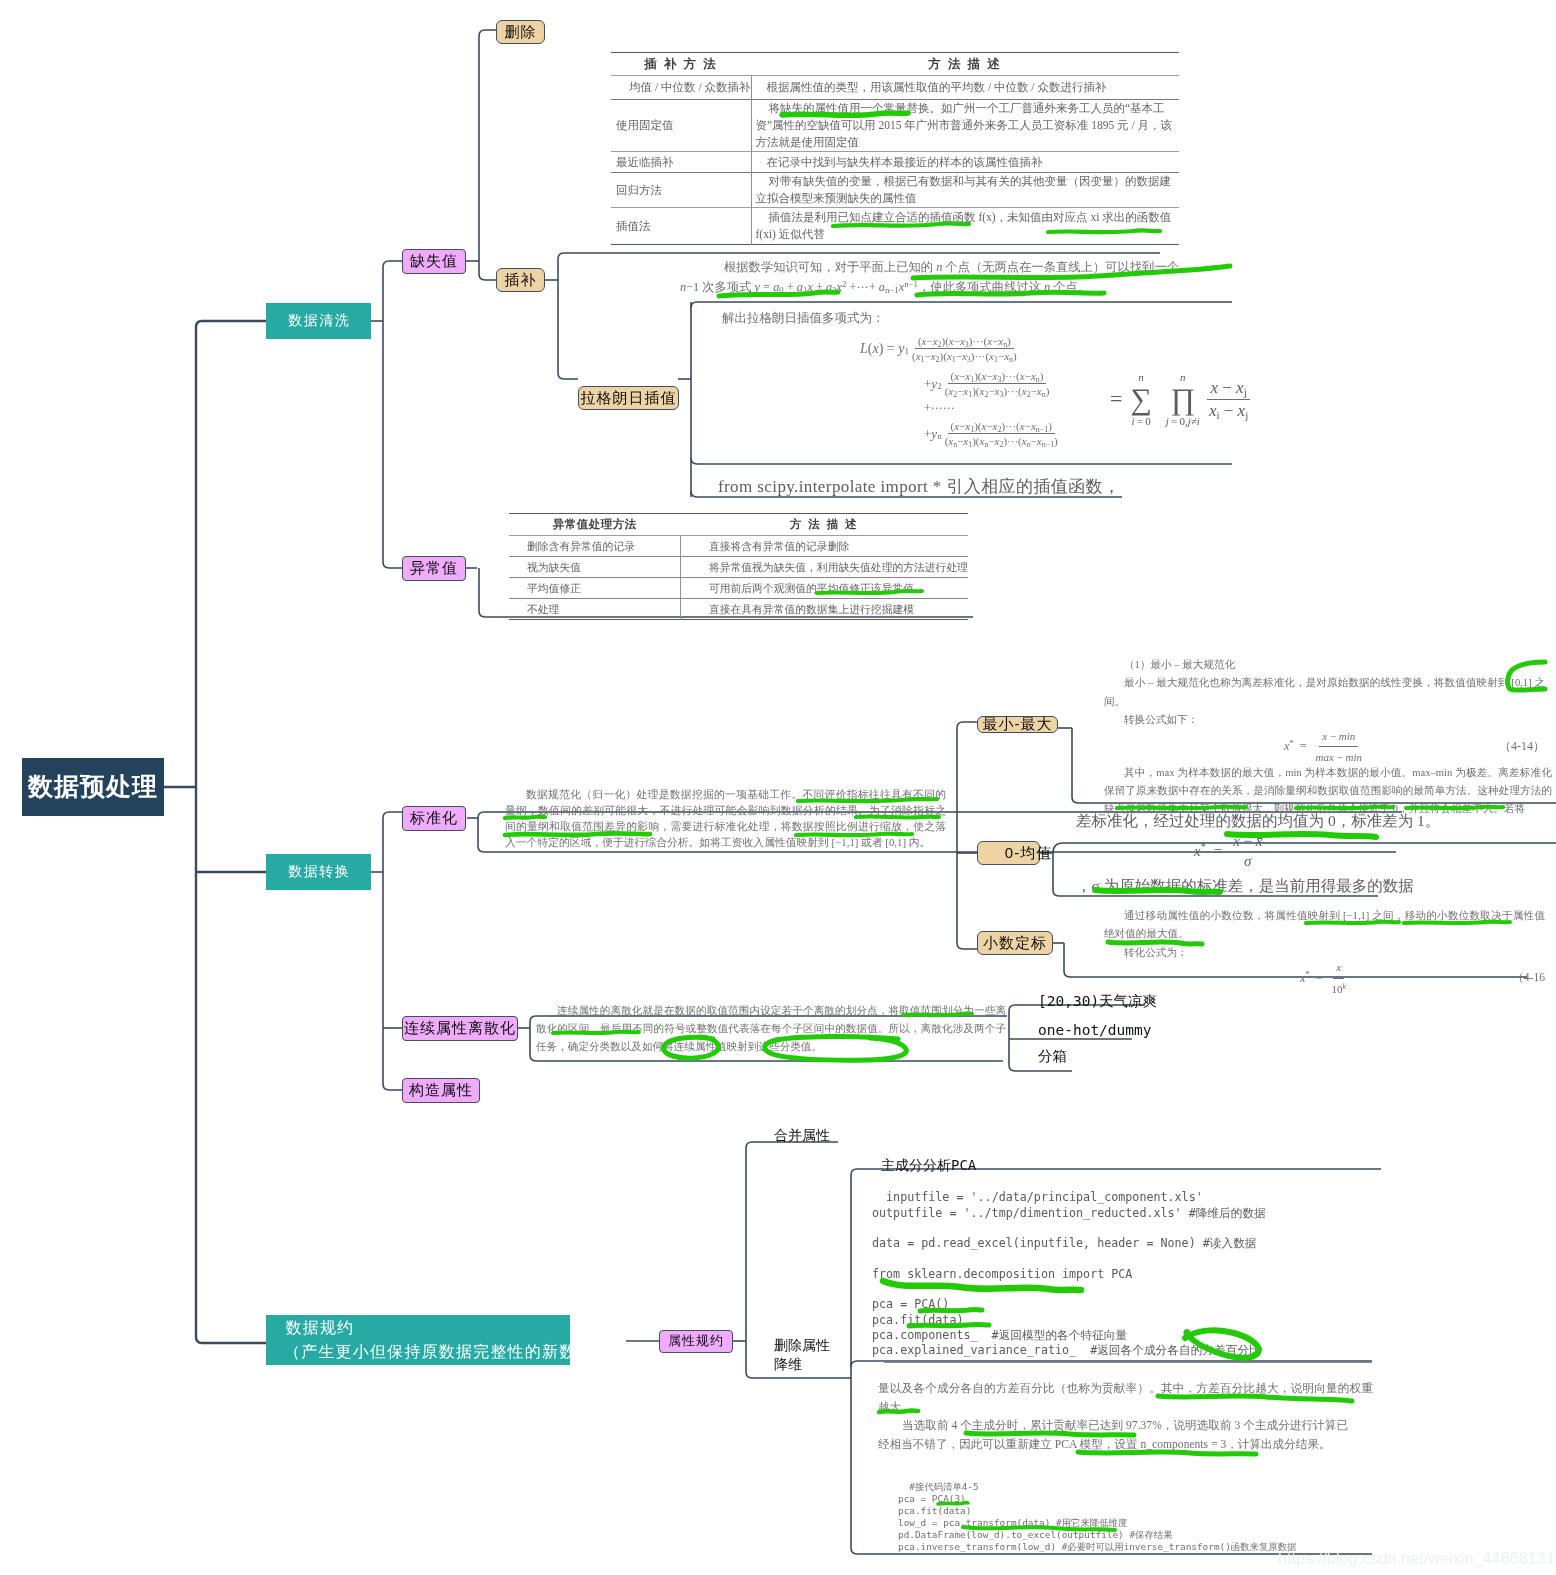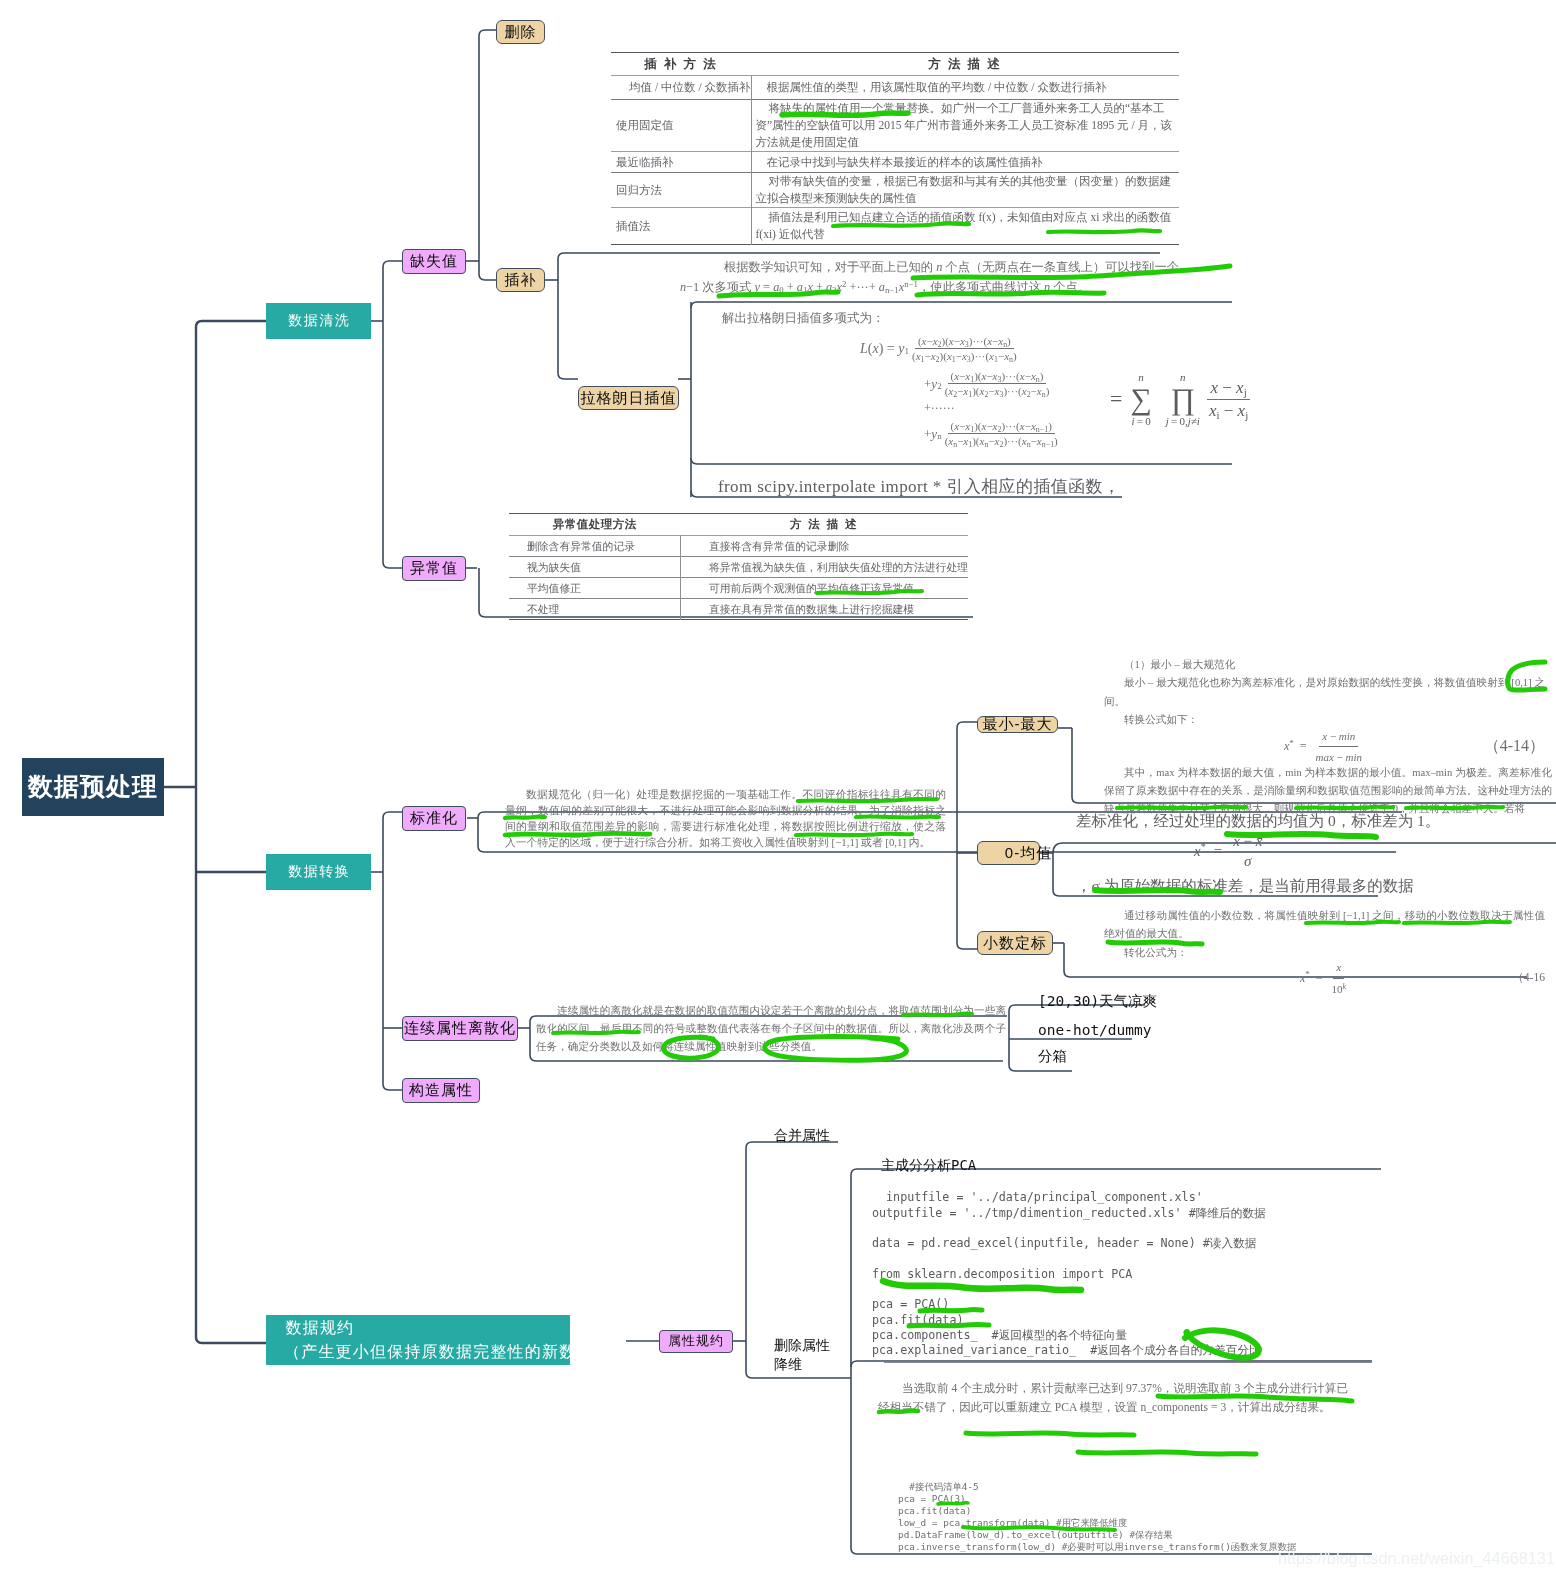--- a/index.html
+++ b/index.html
@@ -366,21 +366,21 @@
               font-family:'Liberation Serif',serif;position:relative;height:30px;">
     <span class="mathrow" style="font-size:12px;">
       <i class="v">x</i>
           <sup style="font-size:9px;">*</sup>
       <span style="margin:0 6px;">=</span>
       <span class="frac" style="font-size:11px;">
         <span class="num"><i class="v">x</i> − <i class="v">min</i></span>
         <span class="den"><i class="v">max</i> − <i class="v">min</i></span>
       </span>
     </span>
-    <span style="position:absolute;right:0;font-size:16px;">（4-14）</span>
+    <span style="position:absolute;right:0;font-size:12px;">（4-14）</span>
   </div>
   <div style="text-indent:20px;text-align:justify;margin-top:2px;width:448px;">其中，max 为样本数据的最大值，min 为样本数据的最小值。max–min 为极差。离差标准化保留了原来数据中存在的关系，是消除量纲和数据取值范围影响的最简单方法。这种处理方法的缺点是若数值集中且某个数值很大，则规范化后各值会接近于 0，并且将会相差不大。若将</div>
 </div>
 
 <div class="scan" style="left:1076px;top:812px;width:450px;font-size:15.5px;line-height:1.1;color:#5d5d62;">
   <div>差标准化，经过处理的数据的均值为 0，标准差为 1。</div>
   <div style="margin-left:118px;margin-top:4px;font-family:'Liberation Serif',serif;">
     <span class="mathrow" style="font-size:15px;">
       <i class="v">x</i>
           <sup style="font-size:10px;">*</sup>
@@ -426,20 +426,21 @@
 
 pca = PCA()
 pca.fit(data)
 pca.components_  #返回模型的各个特征向量
 pca.explained_variance_ratio_  #返回各个成分各自的方差百分比</span>
 </div>
 
 <div style="position:absolute;left:884px;top:1362px;width:488px;height:1px;background:#8a8a90;"></div>
 
 <div class="scan" style="left:878px;top:1380px;width:495px;font-size:11.6px;line-height:18.7px;text-align:justify;">
+  <div>量以及各个成分各自的方差百分比（也称为贡献率）。其中，方差百分比越大，说明向量的权重越大。</div>
   <div style="text-indent:24px;width:470px;">当选取前 4 个主成分时，累计贡献率已达到 97.37%，说明选取前 3 个主成分进行计算已经相当不错了，因此可以重新建立 PCA 模型，设置 n_components = 3，计算出成分结果。</div>
 </div>
 
 <div class="code" style="left:898px;top:1469px;font-size:9.4px;line-height:12.0px;letter-spacing:0px;color:#6f6f74;">
   <span>#接代码清单4-5
 pca = PCA(3)
 pca.fit(data)
 low_d = pca.transform(data) #用它来降低维度
 pd.DataFrame(low_d).to_excel(outputfile) #保存结果
 pca.inverse_transform(low_d) #必要时可以用inverse_transform()函数来复原数据</span>

